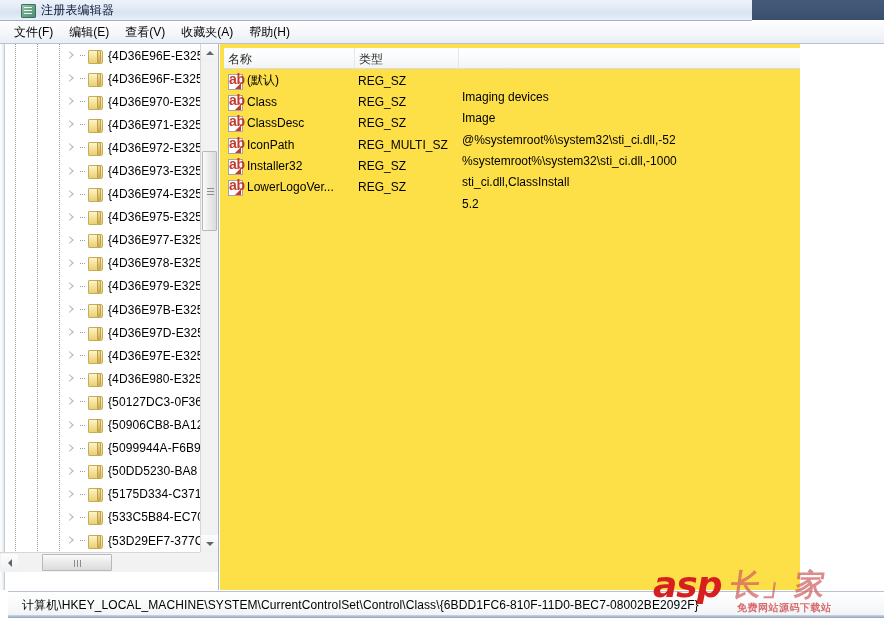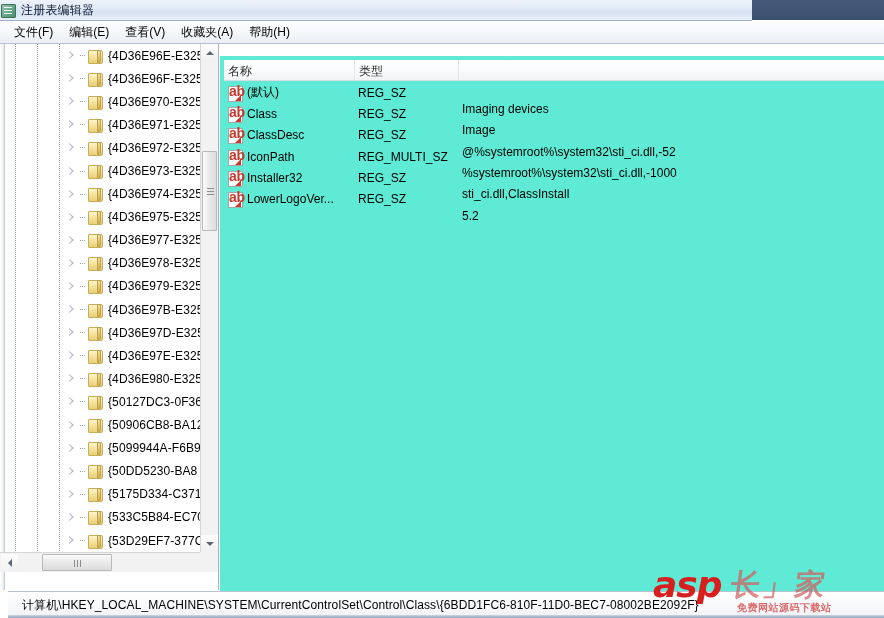--- a/index.html
+++ b/index.html
@@ -37,21 +37,21 @@
   #title-bar {
     position: absolute;
     left: 0; top: 0;
     width: 752px;
     height: 21px;
     background: linear-gradient(180deg, #eef3fb 0%, #e3ebf7 40%, #d7e2f2 62%, #e9f0fa 100%);
     border-bottom: 1px solid #9cb0c8;
     box-sizing: border-box;
     display: flex;
     align-items: center;
-    padding-left: 0;
+    padding-left: 20px;
   }
   #title-bar .win-icon {
     width: 16px; height: 16px;
     margin-right: 5px;
     position: relative;
     flex: 0 0 auto;
   }
   #title-bar .win-icon .regbox {
     position: absolute;
     left: 1px; top: 2px;
@@ -311,24 +311,24 @@
   #tree-corner {
     position: absolute;
     left: 200px; top: 508px;
     width: 18px; height: 20px;
     background: #f2f2f2;
   }
 
   
   #list-pane {
     position: absolute;
-    left: 220px; top: 12px;
-    width: 664px;
+    left: 220px; top: 0;
+    width: 580px;
     height: 546px;
-    background: #5eead4;
+    background: #fde047;
     overflow: hidden;
   }
   #list-header {
     position: absolute;
     left: 4px; top: 4px;
     width: 529px;
     height: 21px;
     background: linear-gradient(180deg, #ffffff 0%, #fafbfc 50%, #f1f3f5 100%);
     border-bottom: 1px solid #d8dde3;
     box-sizing: border-box;

